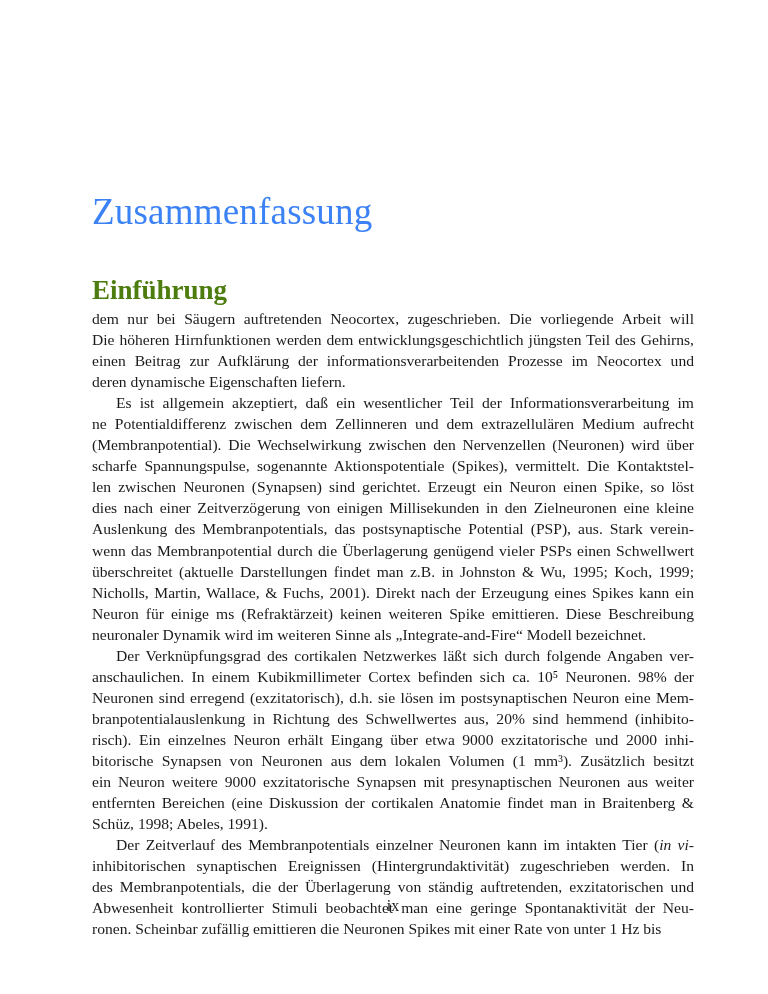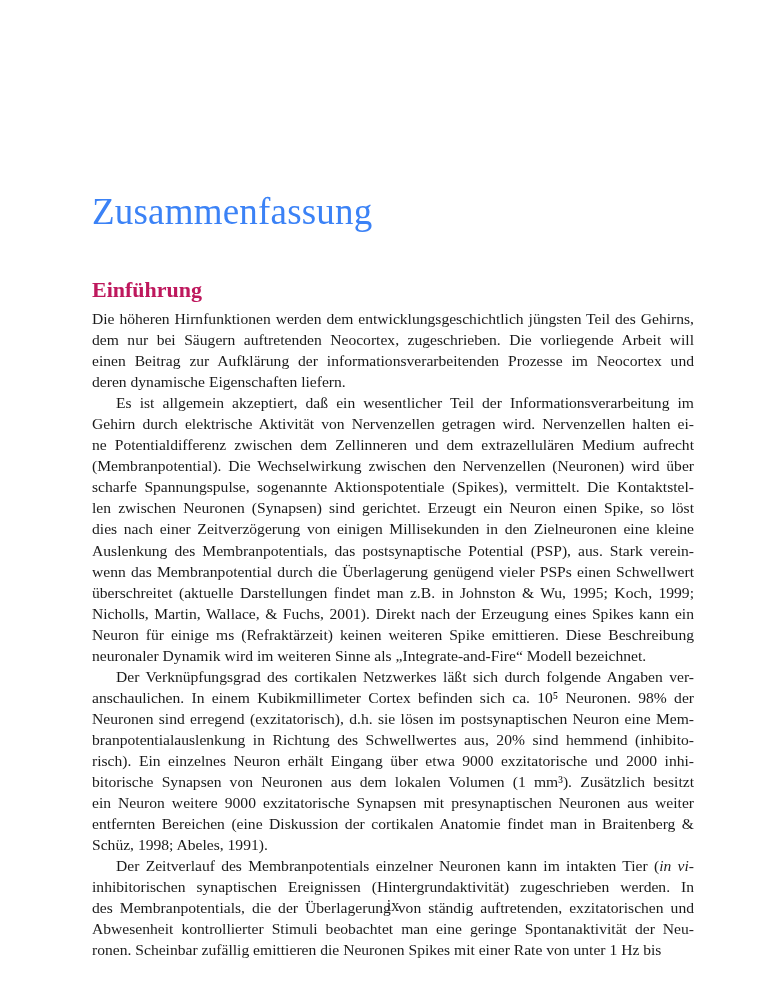--- a/index.html
+++ b/index.html
@@ -33,23 +33,23 @@
       line-height: 44px;
       color: #3b82f6;
     }
     .section-title {
       position: absolute;
       top: 276px;
       left: 0;
       margin: 0;
       font-family: "Liberation Serif", "DejaVu Serif", serif;
       font-weight: bold;
-      font-size: 22px;
+      font-size: 27px;
       line-height: 28px;
-      color: #be185d;
+      color: #4d7c0f;
     }
     .body-text {
       position: absolute;
       top: 308px;
       left: 0;
       width: 602px;
       font-family: "Liberation Serif", "DejaVu Serif", serif;
       font-size: 15.6px;
       line-height: 21.05px;
       text-align: justify;
@@ -95,28 +95,27 @@
   </style>
 </head>
 <body>
 
 <div class="page">
   <h1 class="chapter-title">Zusammenfassung</h1>
   <h2 class="section-title">Einführung</h2>
 
   <div class="body-text" id="body-text">
       <div class="paragraph">
+        <span class="line"><span class="line-inner">dem nur bei Säugern auftretenden Neocortex, zugeschrieben. Die vorliegende Arbeit will</span></span>
         <span class="line"><span class="line-inner">Die höheren Hirnfunktionen werden dem entwicklungsgeschichtlich jüngsten Teil des Gehirns,</span></span>
-        <span class="line"><span class="line-inner">dem nur bei Säugern auftretenden Neocortex, zugeschrieben. Die vorliegende Arbeit will</span></span>
         <span class="line"><span class="line-inner">einen Beitrag zur Aufklärung der informationsverarbeitenden Prozesse im Neocortex und</span></span>
         <span class="line last"><span class="line-inner">deren dynamische Eigenschaften liefern.</span></span>
       </div>
       <div class="paragraph">
         <span class="line indent"><span class="line-inner">Es ist allgemein akzeptiert, daß ein wesentlicher Teil der Informationsverarbeitung im</span></span>
-        <span class="line"><span class="line-inner">Gehirn durch elektrische Aktivität von Nervenzellen getragen wird. Nervenzellen halten ei-</span></span>
         <span class="line"><span class="line-inner">ne Potentialdifferenz zwischen dem Zellinneren und dem extrazellulären Medium aufrecht</span></span>
         <span class="line"><span class="line-inner">(Membranpotential). Die Wechselwirkung zwischen den Nervenzellen (Neuronen) wird über</span></span>
         <span class="line"><span class="line-inner">scharfe Spannungspulse, sogenannte Aktionspotentiale (Spikes), vermittelt. Die Kontaktstel-</span></span>
         <span class="line"><span class="line-inner">len zwischen Neuronen (Synapsen) sind gerichtet. Erzeugt ein Neuron einen Spike, so löst</span></span>
         <span class="line"><span class="line-inner">dies nach einer Zeitverzögerung von einigen Millisekunden in den Zielneuronen eine kleine</span></span>
         <span class="line"><span class="line-inner">Auslenkung des Membranpotentials, das postsynaptische Potential (PSP), aus. Stark verein-</span></span>
         <span class="line"><span class="line-inner">wenn das Membranpotential durch die Überlagerung genügend vieler PSPs einen Schwellwert</span></span>
         <span class="line"><span class="line-inner">überschreitet (aktuelle Darstellungen findet man z.B. in Johnston &amp; Wu, 1995; Koch, 1999;</span></span>
         <span class="line"><span class="line-inner">Nicholls, Martin, Wallace, &amp; Fuchs, 2001). Direkt nach der Erzeugung eines Spikes kann ein</span></span>
         <span class="line"><span class="line-inner">Neuron für einige ms (Refraktärzeit) keinen weiteren Spike emittieren. Diese Beschreibung</span></span>

